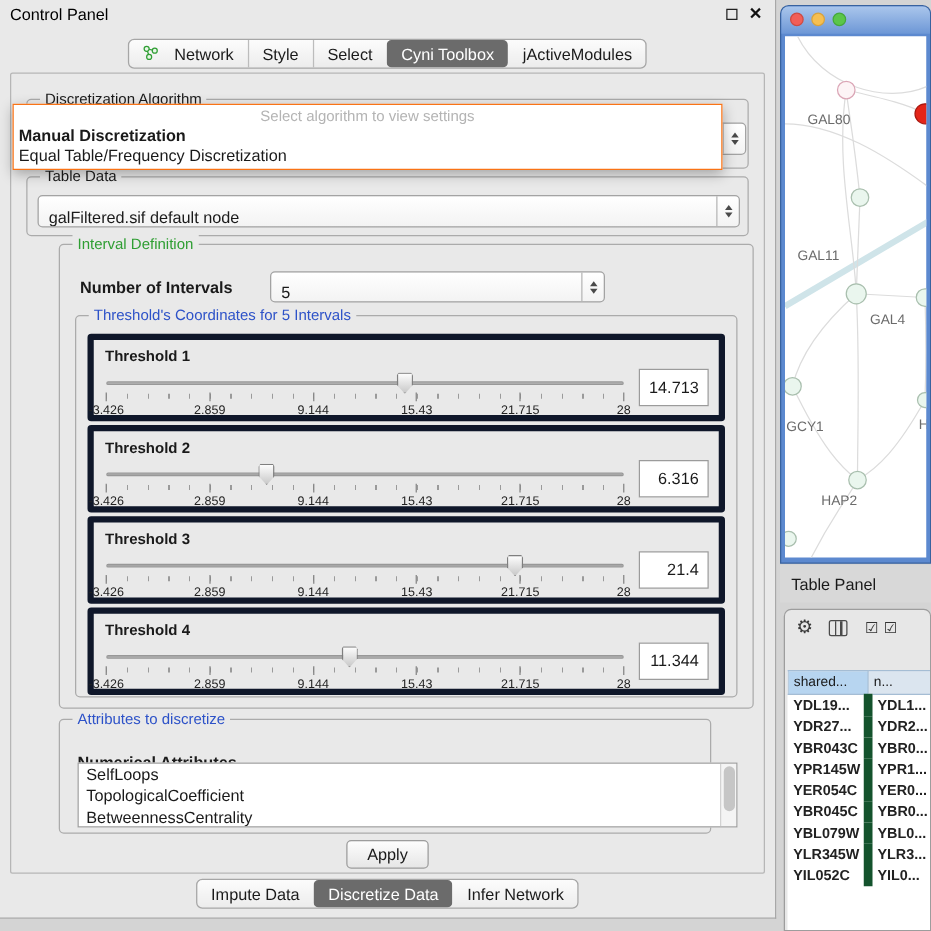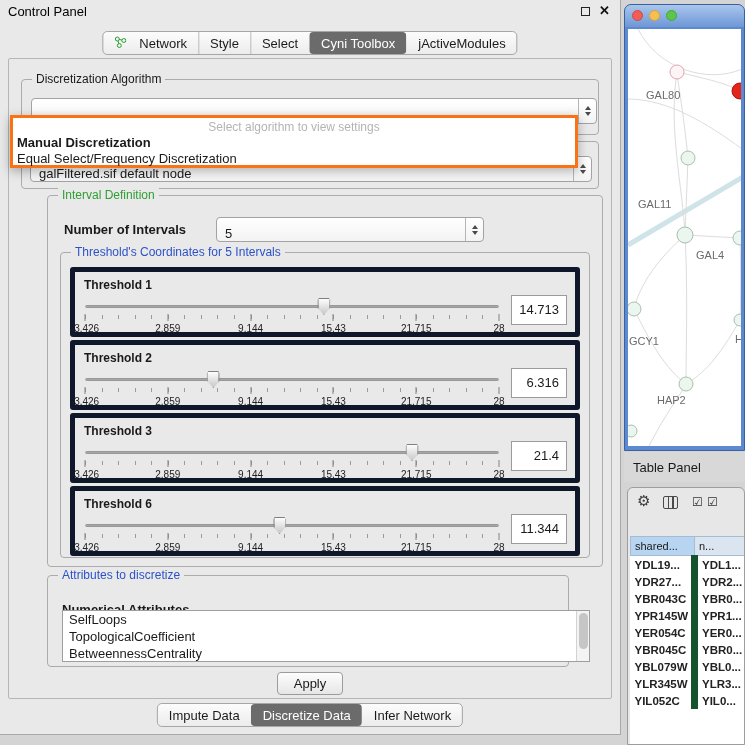--- a/index.html
+++ b/index.html
@@ -33,21 +33,21 @@
   
   .combo{position:absolute;background:linear-gradient(#ffffff,#f3f3f3);border:1px solid #a3a3a3;border-radius:4px;display:flex;align-items:flex-end;}
   .combo-text{flex:1;padding:0 8px;font-size:13px;white-space:nowrap;overflow:hidden;}
   .combo-stepper{width:18px;align-self:stretch;border-left:1px solid #b5b5b5;display:flex;flex-direction:column;align-items:center;justify-content:center;gap:2px;}
   .arr-up{width:0;height:0;border-left:3.5px solid transparent;border-right:3.5px solid transparent;border-bottom:4.5px solid #4a4a4a;}
   .arr-dn{width:0;height:0;border-left:3.5px solid transparent;border-right:3.5px solid transparent;border-top:4.5px solid #4a4a4a;}
 
   
   .alg-group{left:12px;top:20px;width:578px;height:56px;}
   .alg-combo{left:9px;top:18px;width:566px;height:26px;}
-  .popup{position:absolute;left:10px;top:83px;width:568px;height:53px;background:#fff;border:3px solid #f97316;box-shadow:0 3px 10px rgba(0,0,0,.30);z-index:40;margin-top:32px;}
+  .popup{position:absolute;left:10px;top:83px;width:568px;height:53px;background:#fff;border:1px solid #f97316;box-shadow:0 3px 10px rgba(0,0,0,.30);z-index:40;}
   .popup-hint{text-align:center;color:#b4b4b4;font-size:12px;padding-top:2px;}
   .popup-opt{font-size:13px;padding:1px 0 0 4px;}
   .popup-opt.bold{font-weight:bold;}
 
   
   .td-group{left:12px;top:82px;width:578px;height:48px;}
   .td-combo{left:8px;top:14px;width:562px;height:26px;}
 
   
   .igroup{left:38px;top:136px;width:556px;height:372px;}
@@ -240,21 +240,21 @@
             <span class="scale-label p20">2.859</span>
             <span class="scale-label p40">9.144</span>
             <span class="scale-label p60">15.43</span>
             <span class="scale-label p80">21.715</span>
             <span class="scale-label p100">28</span>
           </div>
           <div class="valbox">21.4</div>
         </div>
 
         <div class="thr thr4">
-          <div class="thr-label">Threshold 6</div>
+          <div class="thr-label">Threshold 4</div>
           <div class="slider">
             <div class="groove"></div>
             <div class="ticks"></div>
             <span class="maj p0"></span>
               <span class="maj p20"></span>
               <span class="maj p40"></span>
               <span class="maj p60"></span>
               <span class="maj p80"></span>
               <span class="maj p100"></span>
             <div class="thumb" style="left: 47%;"></div>
@@ -296,21 +296,21 @@
         <span>Discretize Data</span>
       </div>
     <div class="tab">
         <span>Infer Network</span>
       </div>
   </div>
 
   <div class="popup">
     <div class="popup-hint">Select algorithm to view settings</div>
     <div class="popup-opt bold">Manual Discretization</div>
-    <div class="popup-opt">Equal Select/Frequency Discretization</div>
+    <div class="popup-opt">Equal Table/Frequency Discretization</div>
   </div>
 </div>
 
 <div class="net-window">
   <div class="net-titlebar">
     <div class="light red"></div>
     <div class="light yellow"></div>
     <div class="light green"></div>
   </div>
   <div class="net-canvas">

